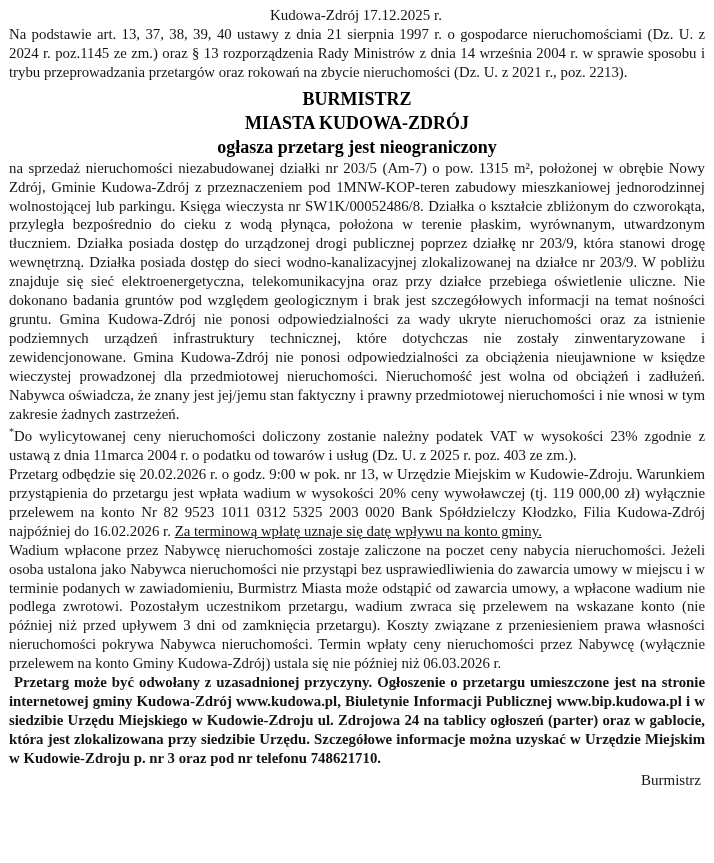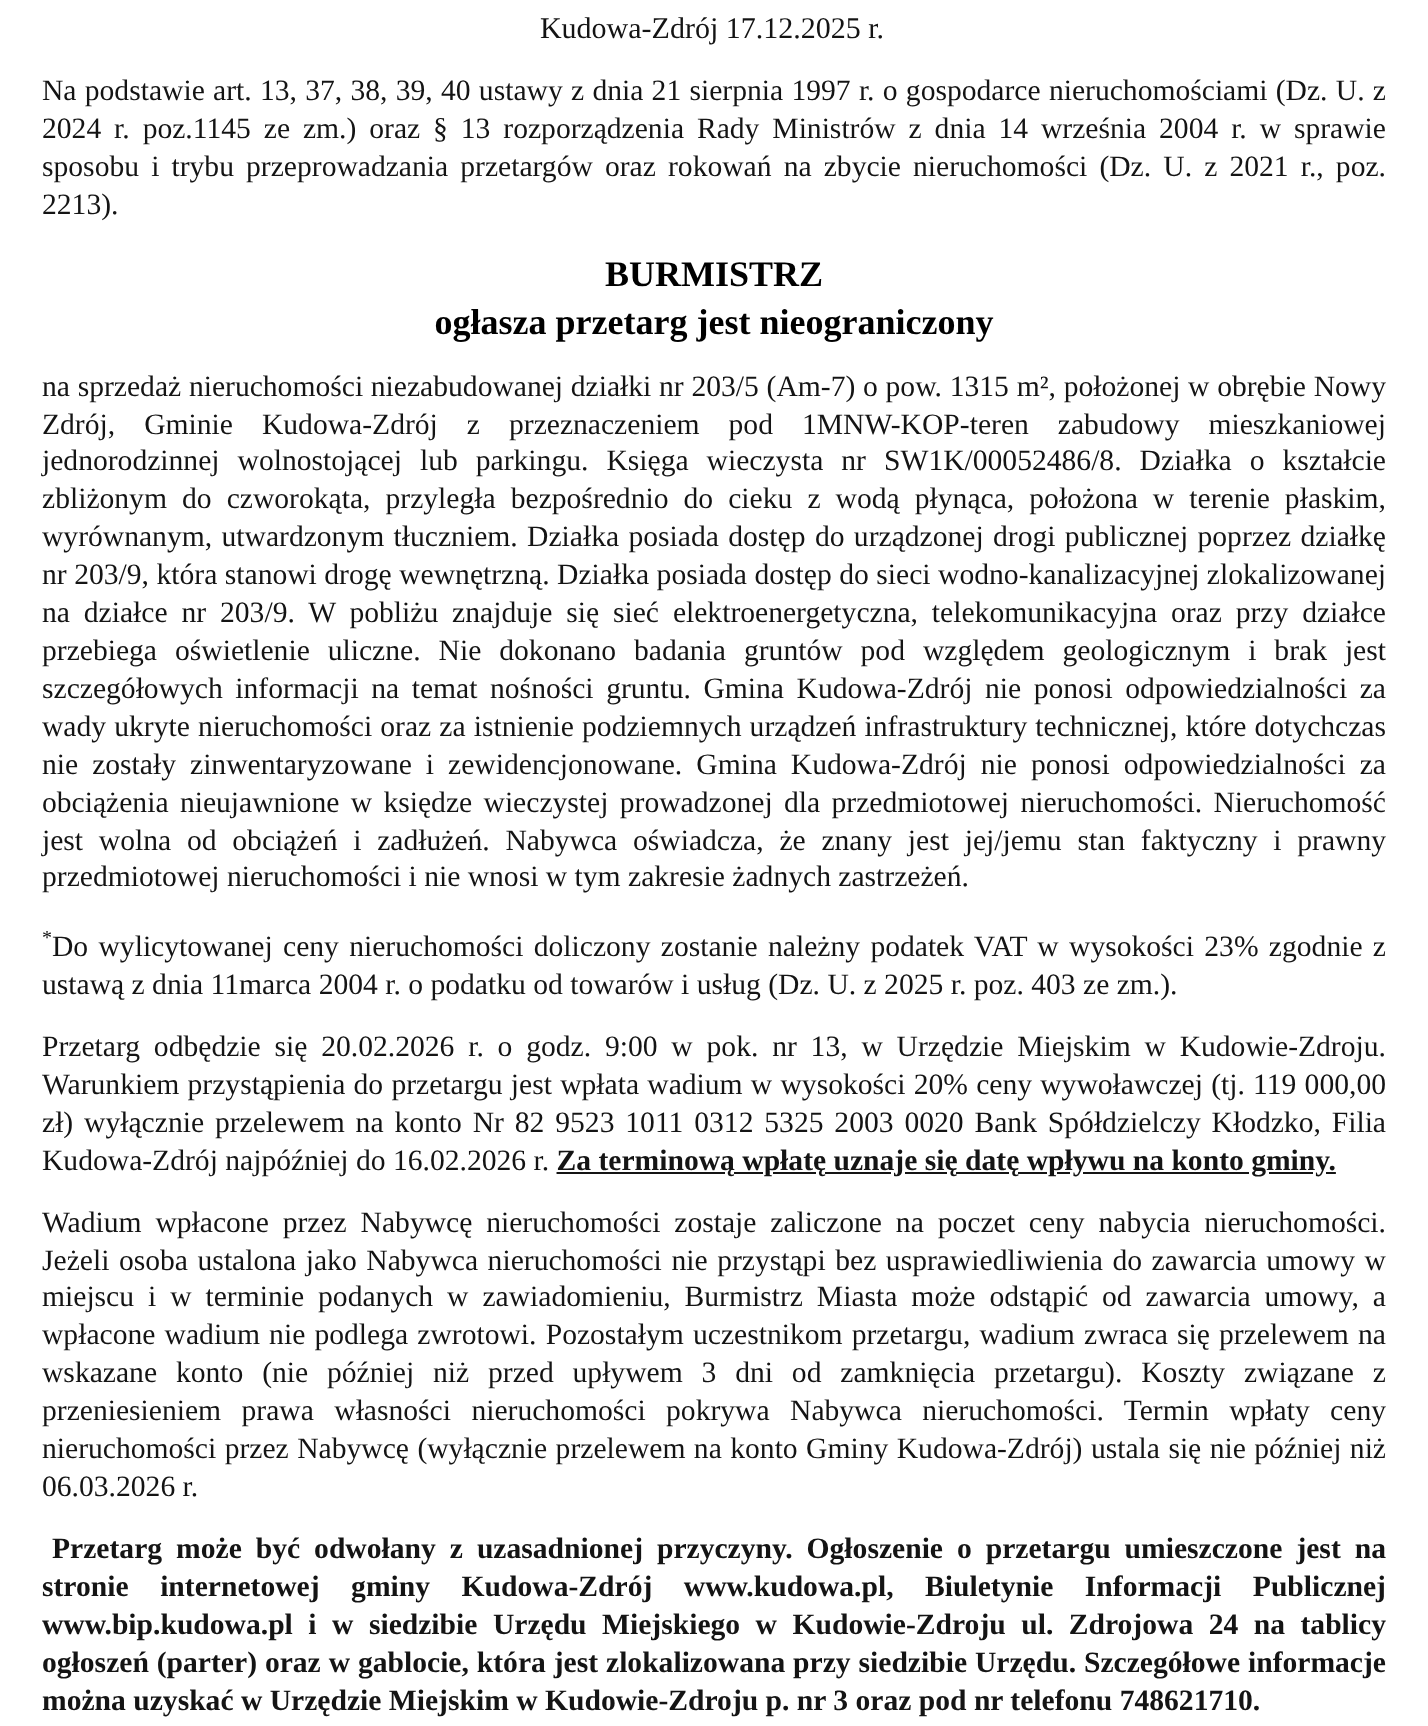--- a/index.html
+++ b/index.html
@@ -23,35 +23,35 @@
     margin: 3px 0 2px 0;
     text-align: center;
     font-family: "DejaVu Sans", sans-serif;
     font-weight: bold;
     font-size: 27px;
     line-height: 31px;
     letter-spacing: -0.5px;
     color: #000000;
   }
   p.body {
-    margin: 12px;
+    margin: 0;
     font-size: 14.8px;
     line-height: 18.9px;
     text-align: justify;
   }
   .center-heads {
     margin-top: 5px;
     text-align: center;
     font-weight: bold;
     font-size: 18px;
     line-height: 24px;
     color: #000000;
   }
   .b  { font-weight: normal; }
-  .bu { font-weight: bold; text-decoration: underline; }
+  .bu { font-weight: normal; text-decoration: underline; }
   .price {
     margin: 7px 0 4px 0;
     text-align: center;
     font-weight: bold;
     font-size: 24px;
     line-height: 29px;
     color: #000000;
   }
   .price sup { font-size: 14px; margin-left: 4px; }
   .footnote sup { font-size: 10px; }
@@ -70,20 +70,21 @@
 
 <div class="page">
 
   <div class="dateline">Kudowa-Zdrój 17.12.2025 r.</div>
 
 
   <p class="body">Na podstawie art. 13, 37, 38, 39, 40 ustawy z dnia 21 sierpnia 1997 r. o gospodarce nieruchomościami (Dz. U. z 2024 r. poz.1145 ze zm.) oraz § 13 rozporządzenia Rady Ministrów z dnia 14 września 2004 r. w sprawie sposobu i trybu przeprowadzania przetargów oraz rokowań na zbycie nieruchomości (Dz. U. z 2021 r., poz. 2213).</p>
 
   <div class="center-heads">
     <div>BURMISTRZ</div>
+    <div>MIASTA KUDOWA-ZDRÓJ</div>
     <div>ogłasza przetarg jest nieograniczony</div>
   </div>
 
   <p class="body"><span>na sprzedaż nieruchomości niezabudowanej działki nr 203/5 (Am-7) o pow. </span><span class="b">1315 m²</span><span>, położonej w obrębie </span><span class="b">Nowy Zdrój</span><span>, Gminie Kudowa-Zdrój z przeznaczeniem pod 1MNW-KOP-teren zabudowy mieszkaniowej jednorodzinnej wolnostojącej lub parkingu. Księga wieczysta nr SW1K/00052486/8. Działka o kształcie zbliżonym do czworokąta, przyległa bezpośrednio do cieku z wodą płynąca, położona w terenie płaskim, wyrównanym, utwardzonym tłuczniem. Działka posiada dostęp do urządzonej drogi publicznej poprzez działkę nr 203/9, która stanowi drogę wewnętrzną. Działka posiada dostęp do sieci wodno-kanalizacyjnej zlokalizowanej na działce nr 203/9. W pobliżu znajduje się sieć elektroenergetyczna, telekomunikacyjna oraz przy działce przebiega oświetlenie uliczne. Nie dokonano badania gruntów pod względem geologicznym i brak jest szczegółowych informacji na temat nośności gruntu. Gmina Kudowa-Zdrój nie ponosi odpowiedzialności za wady ukryte nieruchomości oraz za istnienie podziemnych urządzeń infrastruktury technicznej, które dotychczas nie zostały zinwentaryzowane i zewidencjonowane. Gmina Kudowa-Zdrój nie ponosi odpowiedzialności za obciążenia nieujawnione w księdze wieczystej prowadzonej dla przedmiotowej nieruchomości. Nieruchomość jest wolna od obciążeń i zadłużeń. Nabywca oświadcza, że znany jest jej/jemu stan faktyczny i prawny przedmiotowej nieruchomości i nie wnosi w tym zakresie żadnych zastrzeżeń.</span></p>
 
 
   <p class="body footnote"><sup>*</sup><span>Do wylicytowanej ceny nieruchomości doliczony zostanie należny podatek VAT w wysokości 23% zgodnie z ustawą z dnia 11marca 2004 r. o podatku od towarów i usług (Dz. U. z 2025 r. poz. 403 ze zm.).</span></p>
 
   <p class="body gap-top"><span>Przetarg odbędzie się </span><span class="b">20.02.2026 r. o godz. 9:00 w pok. nr 13</span><span>, w Urzędzie Miejskim w Kudowie-Zdroju. Warunkiem przystąpienia do przetargu jest wpłata </span><span class="b">wadium w wysokości 20% ceny wywoławczej (tj. 119 000,00 zł) wyłącznie</span><span> przelewem na konto </span><span class="b">Nr 82 9523 1011 0312 5325 2003 0020 Bank Spółdzielczy Kłodzko, Filia Kudowa-Zdrój najpóźniej do 16.02.2026 r. </span><span class="bu">Za terminową wpłatę uznaje się datę wpływu na konto gminy.</span></p>
 

